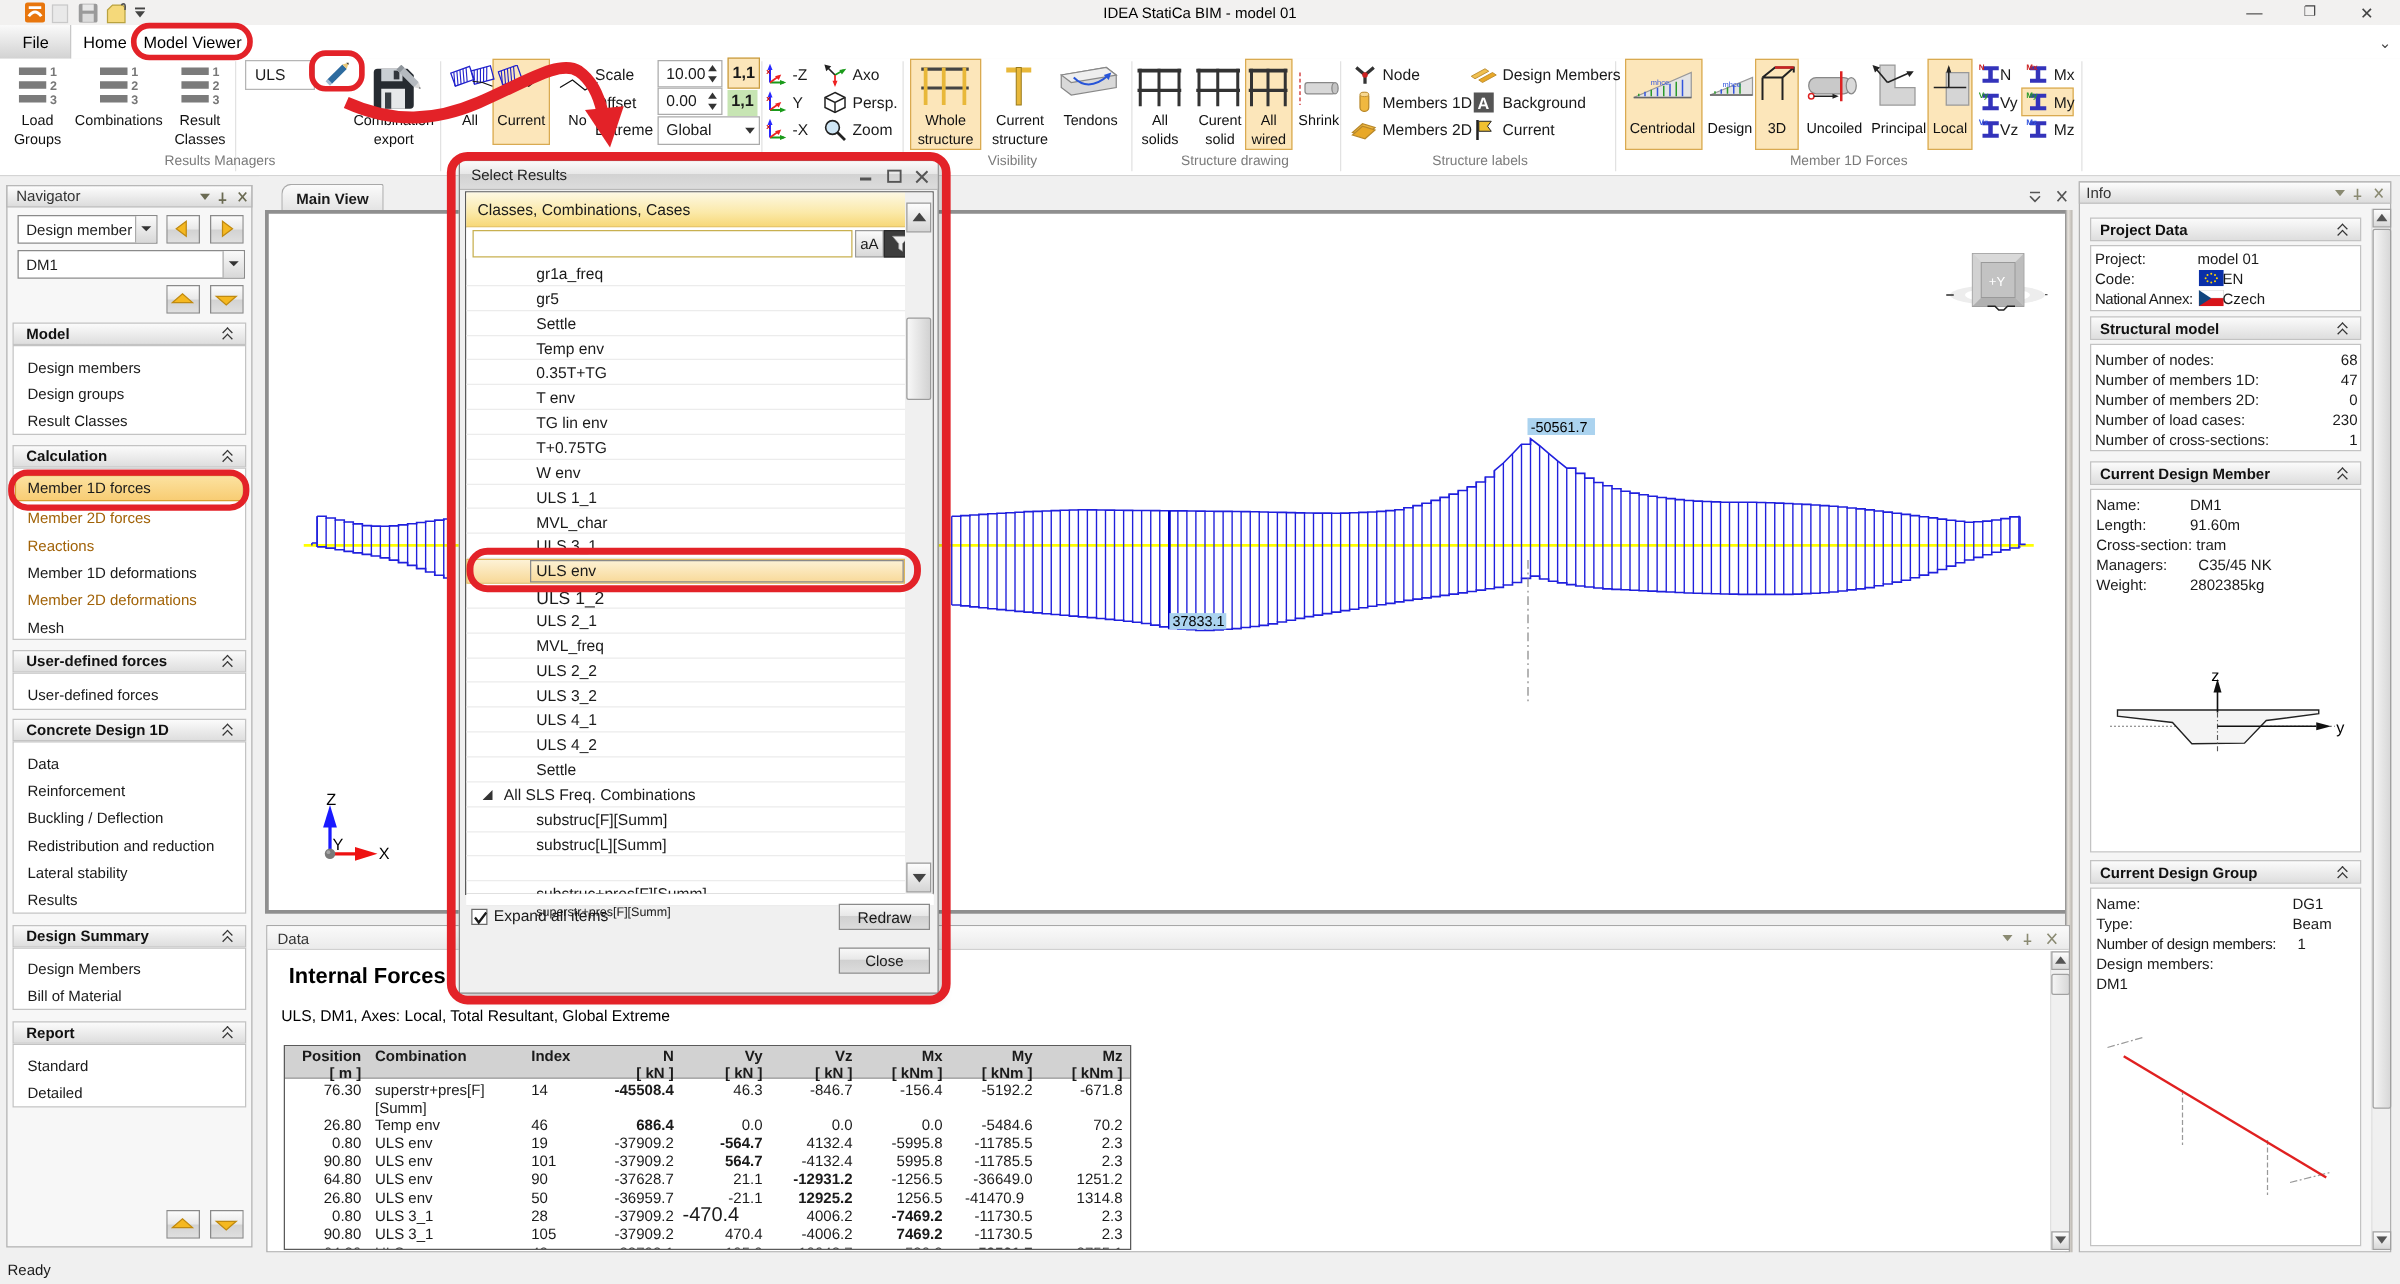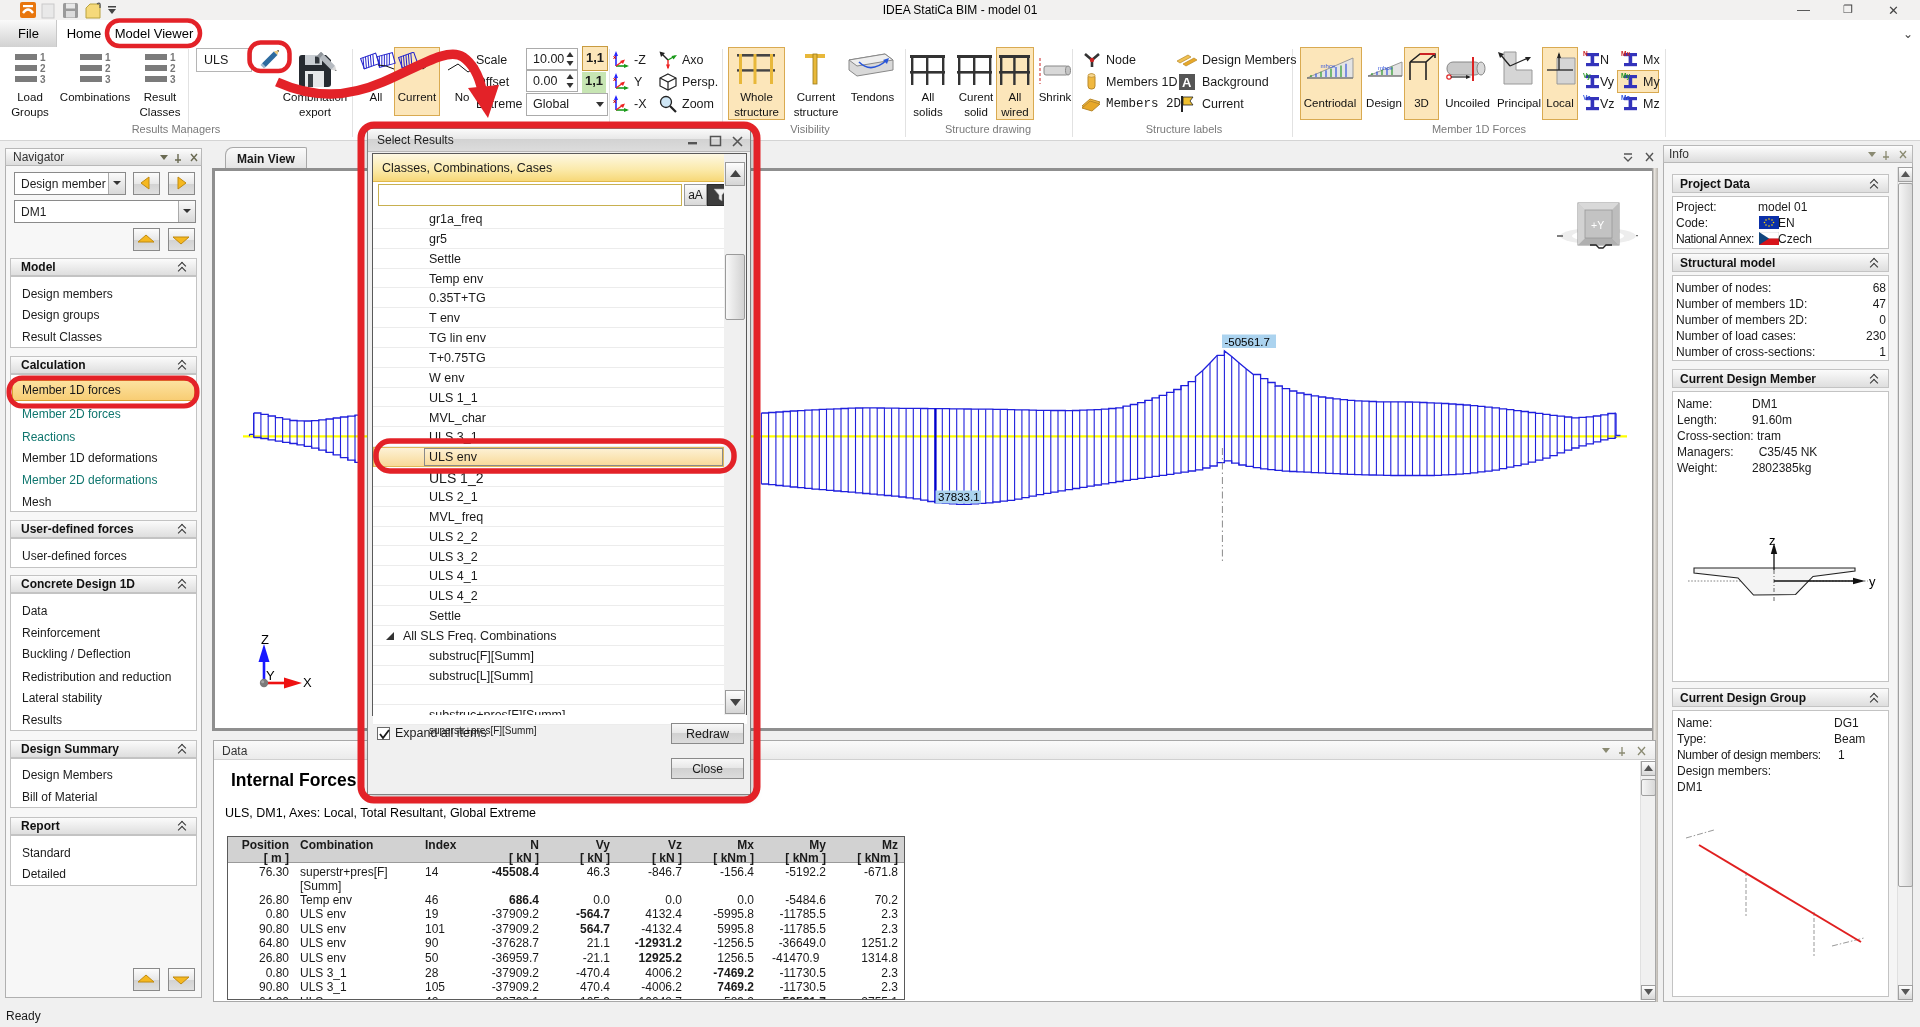--- a/index.html
+++ b/index.html
@@ -6,21 +6,21 @@
 body{font-family:"Liberation Sans",sans-serif;background:#f0f0f0;position:relative;font-size:12px;color:#1a1a1a;}
 .abs{position:absolute;}
 .grp-label{position:absolute;color:#7a7a7a;font-size:11px;text-align:center;}
 .btn-hl{position:absolute;background:#fce6ba;border:1px solid #d9aa51;}
 .ribbon-lbl{position:absolute;font-size:11.5px;color:#111;text-align:center;line-height:15px;}
 .vsep{position:absolute;width:1px;background:#e2e2e2;top:49px;height:88px;}
 .panel-hdr{position:absolute;background:linear-gradient(#fdfdfd,#dcdcdc);border:1px solid #b8b8b8;color:#333;}
 .sec-hdr{position:absolute;background:linear-gradient(#fbfbfb,#dedede);border:1px solid #c3c3c3;font-weight:bold;color:#111;font-size:12px;}
 .sec-box{position:absolute;background:#fff;border:1px solid #c3c3c3;}
 .nav-item{position:absolute;left:22px;font-size:12px;color:#1a1a1a;white-space:nowrap;}
-.nav-grey{color:#0f766e;}
+.nav-grey{color:#a16207;}
 .chev{position:absolute;right:8px;width:9px;height:10px;}
 .chev:before{content:"";position:absolute;left:0;top:0;width:5px;height:5px;border-left:1.6px solid #333;border-top:1.6px solid #333;transform:rotate(45deg);}
 .chev:after{content:"";position:absolute;left:0;top:5px;width:5px;height:5px;border-left:1.6px solid #333;border-top:1.6px solid #333;transform:rotate(45deg);}
 .combo{position:absolute;background:#fff;border:1px solid #8a8a8a;}
 .combo .car{position:absolute;right:0;top:0;bottom:0;width:17px;background:linear-gradient(#fafafa,#d8d8d8);border-left:1px solid #aaa;}
 .car:after{content:"";position:absolute;left:4px;top:8px;border:4px solid transparent;border-top-color:#333;}
 .win-btn{position:absolute;color:#444;font-size:13px;}
 </style></head>
 <body>
 
@@ -282,21 +282,21 @@
 <div class="abs" style="left:1106px;top:53px;font-size:12.5px;">Node</div>
 <svg class="abs" style="left:1084px;top:72px" width="16" height="20">
  <rect x="4" y="2" width="7" height="15" rx="3" fill="#f0b840" stroke="#b8882a"></rect>
  <ellipse cx="7.5" cy="3.5" rx="3.5" ry="1.8" fill="#f8d890" stroke="#b8882a" stroke-width="0.7"></ellipse>
 </svg>
 <div class="abs" style="left:1106px;top:75px;font-size:12.5px;">Members 1D</div>
 <svg class="abs" style="left:1080px;top:96px" width="22" height="16">
  <polygon points="2,10 10,3 20,6 12,13" fill="#f0b840" stroke="#b8882a"></polygon>
  <polygon points="2,12 10,5 20,8 12,15" fill="#e8a828" stroke="#b8882a"></polygon>
 </svg>
-<div class="abs" style="left:1106px;top:97px;font-size:12.5px;font-family:Liberation Mono, monospace;">Members 2D</div>
+<div class="abs" style="left:1106px;top:97px;font-size:12.5px;">Members 2D</div>
 <svg class="abs" style="left:1176px;top:52px" width="22" height="16">
  <polygon points="1,9 12,3 15,5 4,11" fill="#f0c050" stroke="#b8882a" stroke-width="0.7"></polygon>
  <polygon points="7,12 18,6 21,8 10,14" fill="#e8a828" stroke="#b8882a" stroke-width="0.7"></polygon>
 </svg>
 <div class="abs" style="left:1202px;top:53px;font-size:12.5px;">Design Members</div>
 <svg class="abs" style="left:1178px;top:73px" width="18" height="18">
  <rect x="1" y="1" width="16" height="16" fill="#555"></rect>
  <text x="4" y="14" font-size="13" font-weight="bold" fill="#fff">A</text>
 </svg>
 <div class="abs" style="left:1202px;top:75px;font-size:12.5px;">Background</div>
@@ -670,21 +670,21 @@
     <div style="position:absolute;left:243px;top:113.89999999999998px;width:68px;font-size:12px;font-weight:normal;text-align:right;line-height:14px;">-36959.7</div>
     <div style="position:absolute;left:318px;top:113.89999999999998px;width:64px;font-size:12px;font-weight:normal;text-align:right;line-height:14px;">-21.1</div>
     <div style="position:absolute;left:389px;top:113.89999999999998px;width:65px;font-size:12px;font-weight:bold;text-align:right;line-height:14px;">12925.2</div>
     <div style="position:absolute;left:461px;top:113.89999999999998px;width:65px;font-size:12px;font-weight:normal;text-align:right;line-height:14px;">1256.5</div>
     <div style="position:absolute;left:544px;top:113.89999999999998px;width:65px;font-size:12px;font-weight:normal;text-align:left;line-height:14px;">-41470.9</div>
     <div style="position:absolute;left:605px;top:113.89999999999998px;width:65px;font-size:12px;font-weight:normal;text-align:right;line-height:14px;">1314.8</div>
     <div style="position:absolute;left:4px;top:128.49999999999997px;width:57px;font-size:12px;font-weight:normal;text-align:right;line-height:14px;">0.80</div>
     <div style="position:absolute;left:72px;top:128.49999999999997px;width:119px;font-size:12px;font-weight:normal;text-align:left;line-height:14px;">ULS 3_1</div>
     <div style="position:absolute;left:197px;top:128.49999999999997px;width:46px;font-size:12px;font-weight:normal;text-align:left;line-height:14px;">28</div>
     <div style="position:absolute;left:243px;top:128.49999999999997px;width:68px;font-size:12px;font-weight:normal;text-align:right;line-height:14px;">-37909.2</div>
-    <div style="position:absolute;left:318px;top:128.49999999999997px;width:64px;font-size:12px;font-weight:normal;text-align:right;line-height:14px;">-470.4</div>
+    <div style="position:absolute;left:318px;top:128.49999999999997px;width:64px;font-size:16px;font-weight:normal;text-align:left;line-height:14px;">-470.4</div>
     <div style="position:absolute;left:389px;top:128.49999999999997px;width:65px;font-size:12px;font-weight:normal;text-align:right;line-height:14px;">4006.2</div>
     <div style="position:absolute;left:461px;top:128.49999999999997px;width:65px;font-size:12px;font-weight:bold;text-align:right;line-height:14px;">-7469.2</div>
     <div style="position:absolute;left:533px;top:128.49999999999997px;width:65px;font-size:12px;font-weight:normal;text-align:right;line-height:14px;">-11730.5</div>
     <div style="position:absolute;left:605px;top:128.49999999999997px;width:65px;font-size:12px;font-weight:normal;text-align:right;line-height:14px;">2.3</div>
     <div style="position:absolute;left:4px;top:143.09999999999997px;width:57px;font-size:12px;font-weight:normal;text-align:right;line-height:14px;">90.80</div>
     <div style="position:absolute;left:72px;top:143.09999999999997px;width:119px;font-size:12px;font-weight:normal;text-align:left;line-height:14px;">ULS 3_1</div>
     <div style="position:absolute;left:197px;top:143.09999999999997px;width:46px;font-size:12px;font-weight:normal;text-align:left;line-height:14px;">105</div>
     <div style="position:absolute;left:243px;top:143.09999999999997px;width:68px;font-size:12px;font-weight:normal;text-align:right;line-height:14px;">-37909.2</div>
     <div style="position:absolute;left:318px;top:143.09999999999997px;width:64px;font-size:12px;font-weight:normal;text-align:right;line-height:14px;">470.4</div>
     <div style="position:absolute;left:389px;top:143.09999999999997px;width:65px;font-size:12px;font-weight:normal;text-align:right;line-height:14px;">-4006.2</div>

